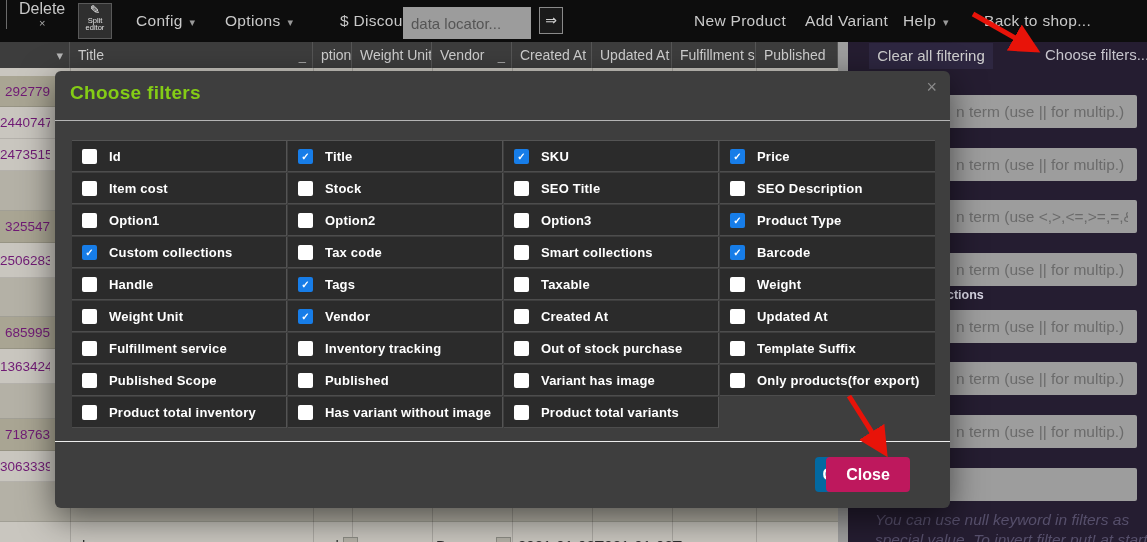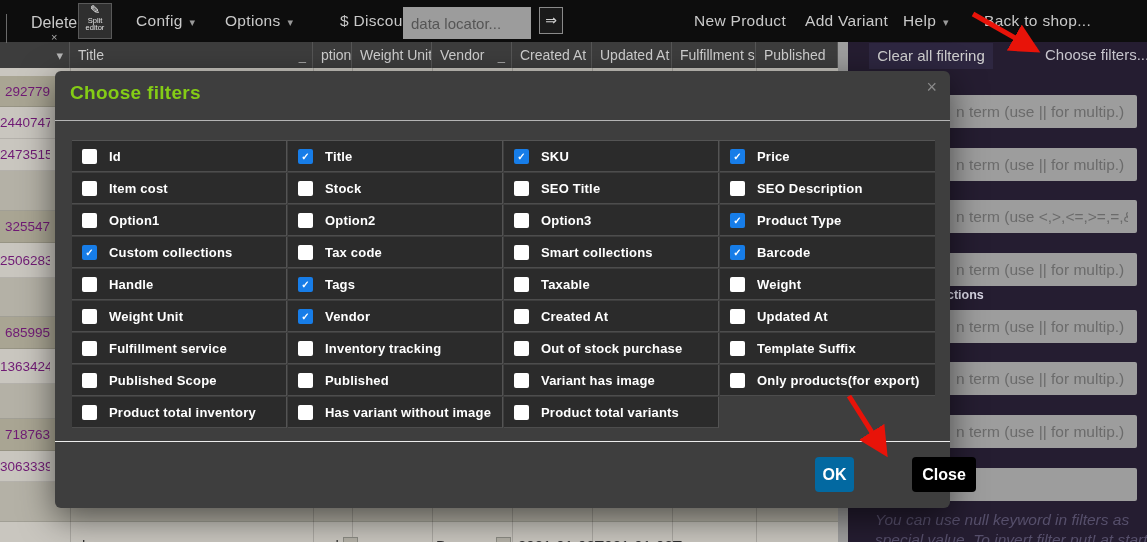--- a/index.html
+++ b/index.html
@@ -4,21 +4,21 @@
 <style>
   * { box-sizing: border-box; margin: 0; padding: 0; }
   body { background:#000; }
   #app { position:relative; width:1147px; height:542px; overflow:hidden;
          font-family:"Liberation Sans", sans-serif; background:#c9c6bf; }
 
   
   .topbar { position:absolute; left:0; top:0; width:1147px; height:42px; background:#0d0d0d; z-index:4; }
   .tb-item { position:absolute; top:12px; color:#c9c9c9; font-size:15.5px; letter-spacing:.3px; white-space:nowrap; cursor:default; }
   .caret { font-size:11px; color:#9a9a9a; margin-left:7px; }
-  .tb-delete { position:absolute; left:6px; top:14px; border-left:1px solid #6a6a6a; padding-left:24px; text-align:center; color:#c9c9c9; }
+  .tb-delete { position:absolute; left:6px; top:0; border-left:1px solid #6a6a6a; padding-left:12px; text-align:center; color:#c9c9c9; }
   .tb-delete .dl { font-size:16px; }
   .tb-delete .dx { font-size:11px; color:#ababab; line-height:11px; }
   .tb-split { position:absolute; left:78px; top:3px; width:34px; height:36px; background:#2f2f2f; border:1px solid #595959; text-align:center; }
   .tb-split .pen { display:block; color:#fff; font-size:12px; line-height:13px; }
   .tb-split .sp-label { display:block; color:#e0e0e0; font-size:7.5px; line-height:7px; width:32px; margin:0 auto; }
   .tb-input { position:absolute; left:403px; top:7px; width:128px; height:27px; background:#9c9c9c; border:none; outline:none;
               padding:16px 8px; font-size:15px; color:#3e3e3e; font-family:"Liberation Sans", sans-serif; }
   .tb-input::placeholder { color:#555; opacity:1; }
   .tb-go { position:absolute; left:539px; top:7px; width:24px; height:27px; background:#1b1b1b; border:1px solid #8a8a8a;
            color:#cfcfcf; font-size:14px; text-align:center; line-height:25px; }
@@ -69,21 +69,21 @@
            border-right:1px solid #545454; border-bottom:1px solid #4d4d4d; cursor:default; }
   .fcell.no-r { border-right:none; }
   .flabel { color:#fff; font-size:13px; font-weight:bold; letter-spacing:.2px; white-space:nowrap; }
   .cb { width:15px; height:15px; border-radius:2px; background:#fff; flex:0 0 15px;
         display:flex; align-items:center; justify-content:center; font-size:10px; font-weight:bold; color:#fff; }
   .cb.checked { background:#177de8; }
   .m-div2 { position:absolute; left:0; top:370px; width:895px; height:1px; background:#ececec; }
   .btn { position:absolute; top:386px; height:35px; border:none; border-radius:4px; color:#fff;
          font-size:16px; font-weight:bold; font-family:"Liberation Sans", sans-serif; cursor:default; }
   .btn-ok { left:760px; width:39px; background:#0369a1; }
-  .btn-close { left:857px; width:64px; background:#000000; }
+  .btn-close { left:771px; width:84px; background:#be185d; }
 
   .arrows { position:absolute; left:0; top:0; z-index:40; pointer-events:none; }
 </style>
 </head>
 <body>
 
 <div id="app">
 
   <div class="topbar">
     <div class="tb-delete">

